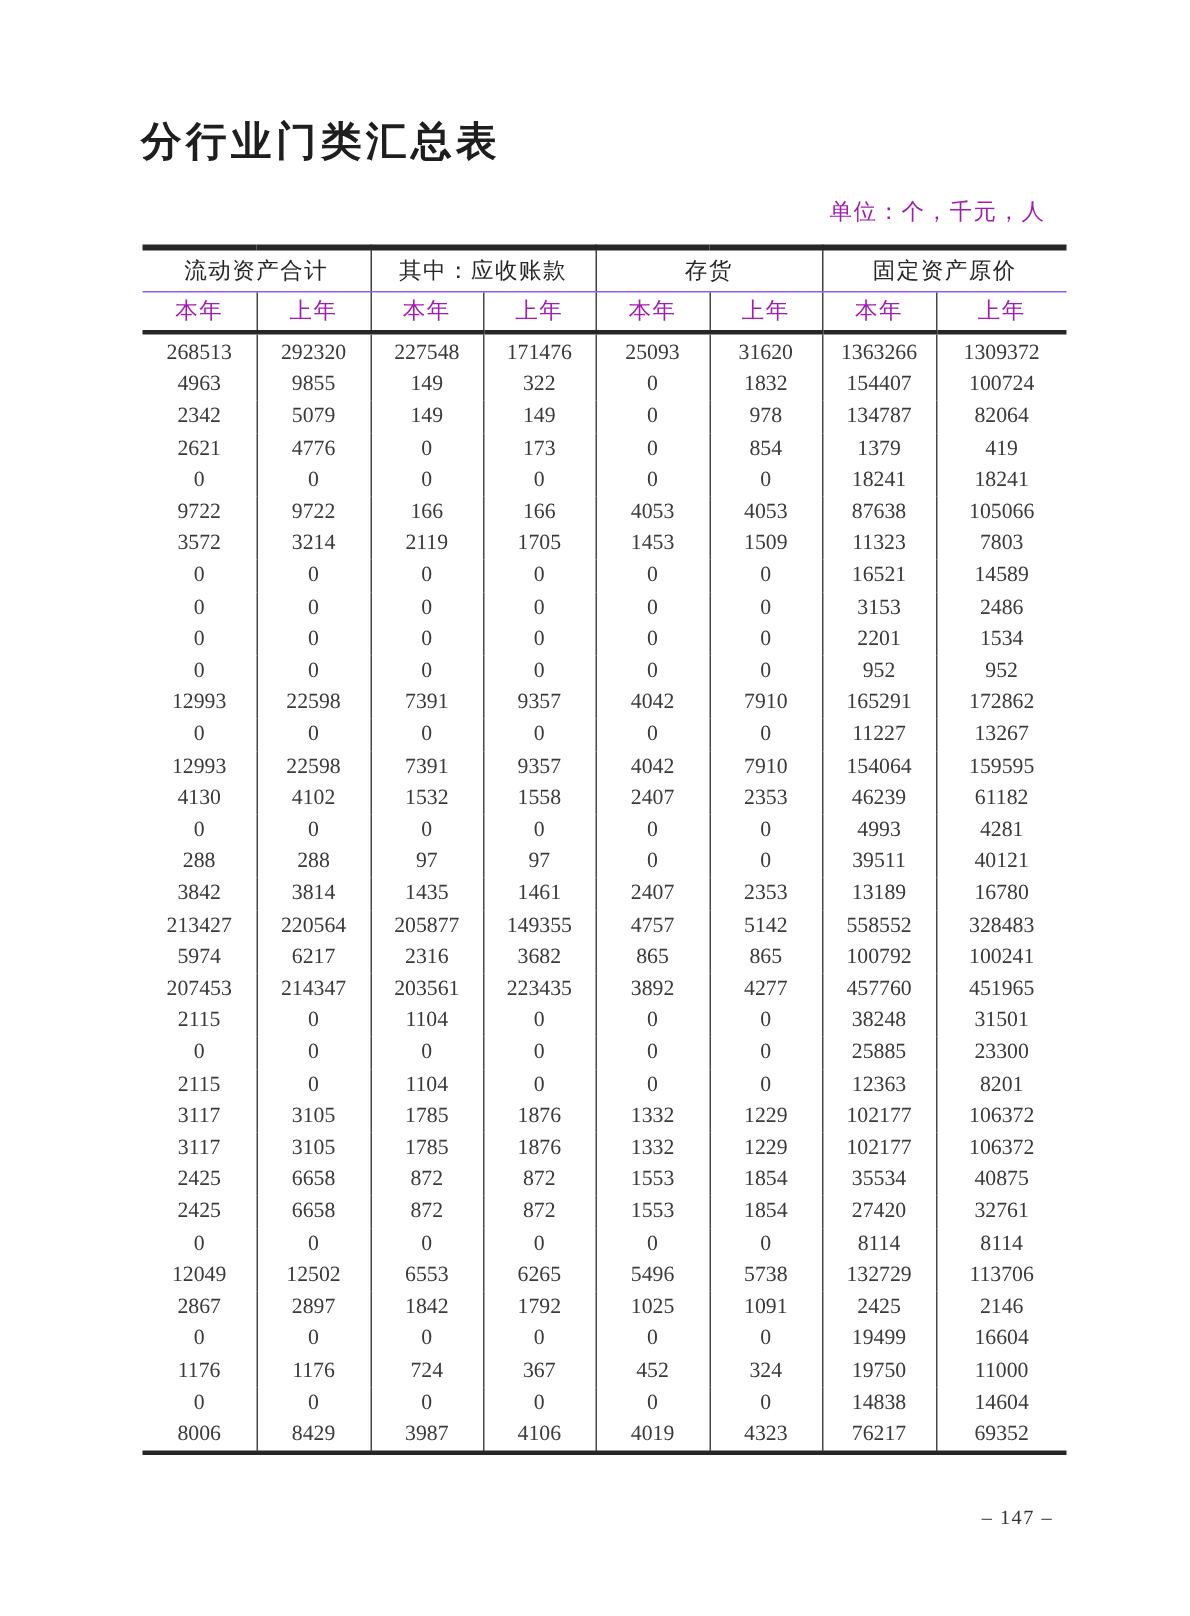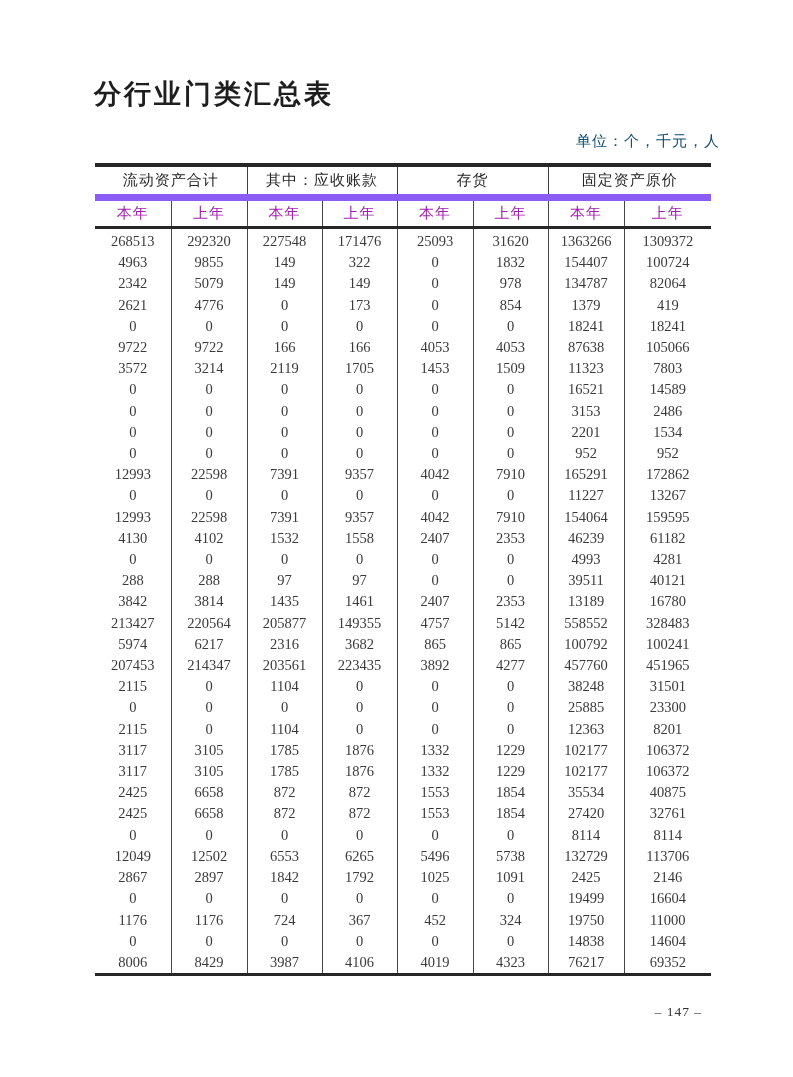--- a/index.html
+++ b/index.html
@@ -21,25 +21,25 @@
     top: 76px;
     margin: 0;
     font-size: 27px;
     font-weight: bold;
     letter-spacing: 3px;
     color: #1e1e1e;
     font-family: "Liberation Serif", "DejaVu Serif", serif;
   }
   .unit-note {
     position: absolute;
-    right: 73px;
+    right: 96px;
     top: 132px;
     font-size: 15px;
     letter-spacing: 1px;
-    color: #0c4a6e;
+    color: #a21caf;
   }
   table.summary {
     position: absolute;
     left: 95px;
     top: 163px;
     width: 616px;
     border-collapse: collapse;
     table-layout: fixed;
     border-top: 4px solid #262626;
     border-bottom: 3px solid #262626;
@@ -49,21 +49,21 @@
     text-align: center;
     font-weight: normal;
     overflow: hidden;
     white-space: nowrap;
   }
   tr.group-row th {
     height: 27px;
     font-size: 15px;
     color: #262626;
     letter-spacing: 1px;
-    border-bottom: 7px solid #8b5cf6;
+    border-bottom: 1px solid #8b5cf6;
   }
   tr.group-row th:not(:last-child) {
     border-right: 1px solid #3f3f3f;
   }
   tr.sub-row th {
     height: 25px;
     font-size: 15px;
     color: #a21caf;
     letter-spacing: 1px;
     border-bottom: 3px solid #262626;

